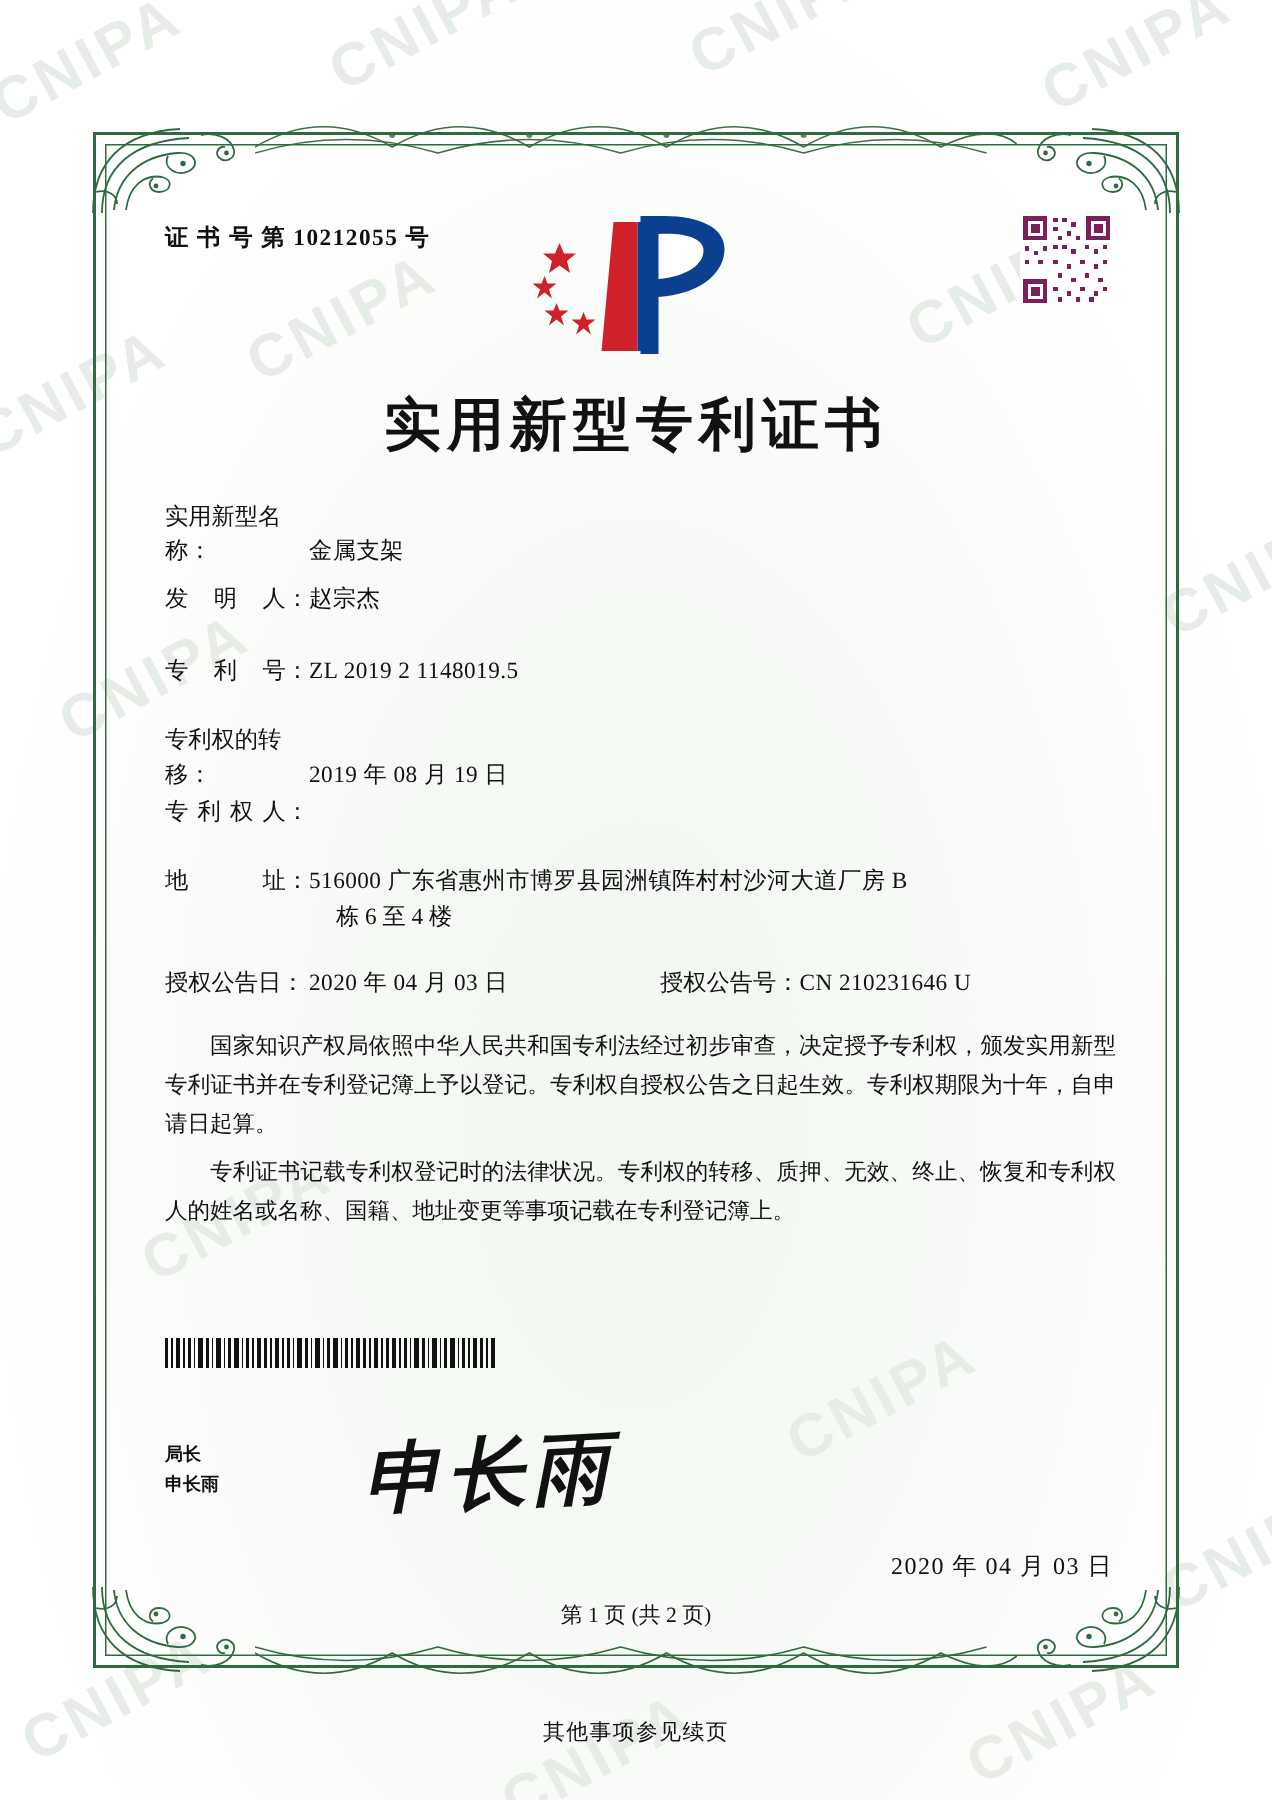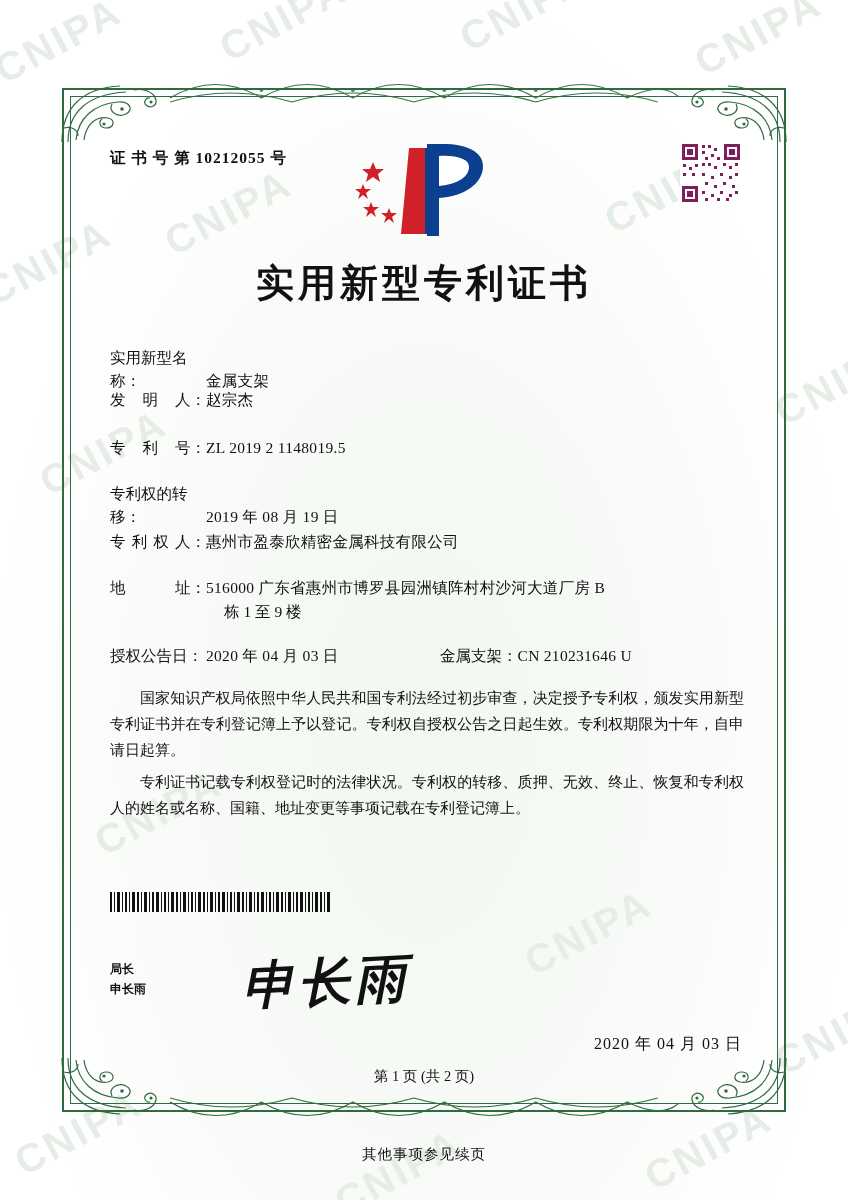--- a/index.html
+++ b/index.html
@@ -97,21 +97,21 @@
     width:96px;
     letter-spacing:0;
   }
   .flabel.spread{
     display:inline-flex;
     justify-content:space-between;
     width:96px;
   }
   .fvalue{letter-spacing:.3px;}
 
-  #f-name{top:226px;}
+  #f-name{top:213px;}
   #f-inventor{top:268px;}
   #f-patentno{top:316px;}
   #f-appdate{top:362px;}
   #f-owner{top:410px;}
   #f-addr{top:456px;}
   #f-addr2{top:480px;left:132px;}
   #f-grant{top:524px;}
   #grant-no{position:absolute;left:330px;}
 
   .para{
@@ -374,35 +374,35 @@
     <div class="field" id="f-appdate">
       <span class="flabel">专利权的转移：</span><span class="fvalue">2019 年 08 月 19 日</span>
     </div>
 
     <div class="field" id="f-owner">
       <span class="flabel spread">
         <span>专</span>
         <span>利</span>
         <span>权</span>
         <span>人：</span>
-      </span><span class="fvalue">惠州市盈泰欣精密金属科技有限公司</span>
+      </span>
     </div>
 
     <div class="field" id="f-addr">
       <span class="flabel spread">
         <span>地</span>
         <span>址：</span>
       </span><span class="fvalue">516000 广东省惠州市博罗县园洲镇阵村村沙河大道厂房 B</span>
     </div>
-    <div class="field" id="f-addr2">栋 1 至 9 楼</div>
+    <div class="field" id="f-addr2">栋 6 至 4 楼</div>
 
     <div class="field" id="f-grant">
       <span class="flabel">授权公告日：</span><span class="fvalue">2020 年 04 月 03 日</span>
       <span id="grant-no">
-        <span>金属支架：</span><span class="fvalue">CN 210231646 U</span>
+        <span>授权公告号：</span><span class="fvalue">CN 210231646 U</span>
       </span>
     </div>
 
     <div class="para" id="p1">国家知识产权局依照中华人民共和国专利法经过初步审查，决定授予专利权，颁发实用新型专利证书并在专利登记簿上予以登记。专利权自授权公告之日起生效。专利权期限为十年，自申请日起算。</div>
     <div class="para" id="p2">专利证书记载专利权登记时的法律状况。专利权的转移、质押、无效、终止、恢复和专利权人的姓名或名称、国籍、地址变更等事项记载在专利登记簿上。</div>
 
     <div id="barcode">
       <svg viewBox="0 0 220 20" preserveAspectRatio="none" shape-rendering="crispEdges">
         <rect width="220" height="20" fill="#ffffff" opacity="0"></rect>
         <g fill="#111">

